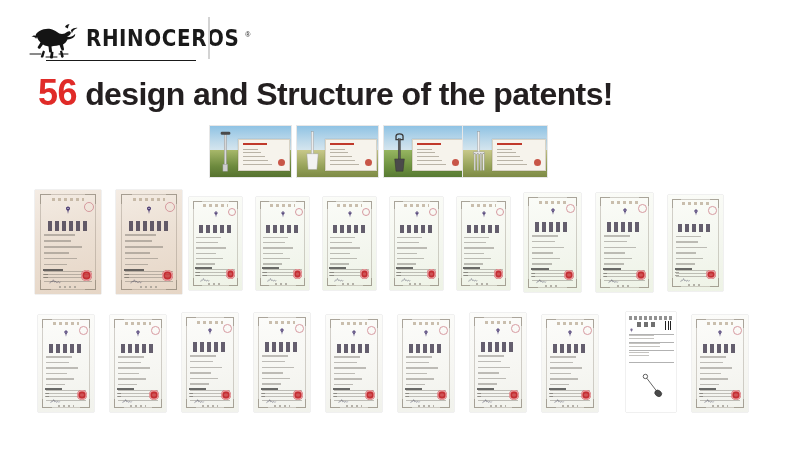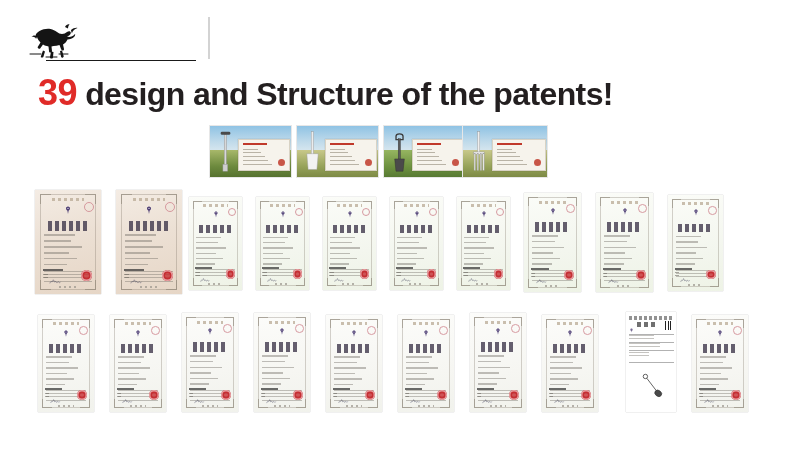--- a/index.html
+++ b/index.html
@@ -151,29 +151,33 @@
             <path d="M17 34c-4-2-8-1-10 2 3-1 6 0 8 2 1-2 2-3 2-4z"></path>
           </g>
 
           <g stroke="#141414" stroke-width="2" stroke-linecap="round">
             <line x1="4" y1="70" x2="26" y2="70"></line>
             <line x1="36" y1="76" x2="58" y2="76"></line>
             <line x1="62" y1="70" x2="80" y2="70"></line>
           </g>
         </svg>
       </span>
+      <span class="logo-word">
+        <span class="logo-text nosel">RHINOCEROS</span>
+        <span class="logo-reg nosel">®</span>
+      </span>
       <span class="logo-underline"></span>
     </div>
 
     <div class="divider"></div>
 
   </div>
 
   <div class="headline2">
-    <span class="h2-num">39</span><span> design and Structure of the patents!</span>
+    <span class="h2-num">56</span><span> design and Structure of the patents!</span>
   </div>
 
   <div id="photo-strip-host">
       <div class="photo" style="left: 209px; top: 125px; width: 83px; height: 53px;">
         <div class="ph-sky"></div>
         <div class="ph-ground g-green"></div>
         <div class="tool" style="left: 6%; top: 8%; width: 26%; height: 86%;"><svg viewBox="0 0 40 100" width="100%" height="100%">
             <rect x="17" y="10" width="5" height="78" fill="#d8d8d8" stroke="#8d8d8d"></rect>
             <rect x="9" y="4" width="22" height="7" rx="3" fill="#4a4a4a"></rect>
             <rect x="14" y="78" width="11" height="16" fill="#cfcfcf" stroke="#8d8d8d"></rect>

